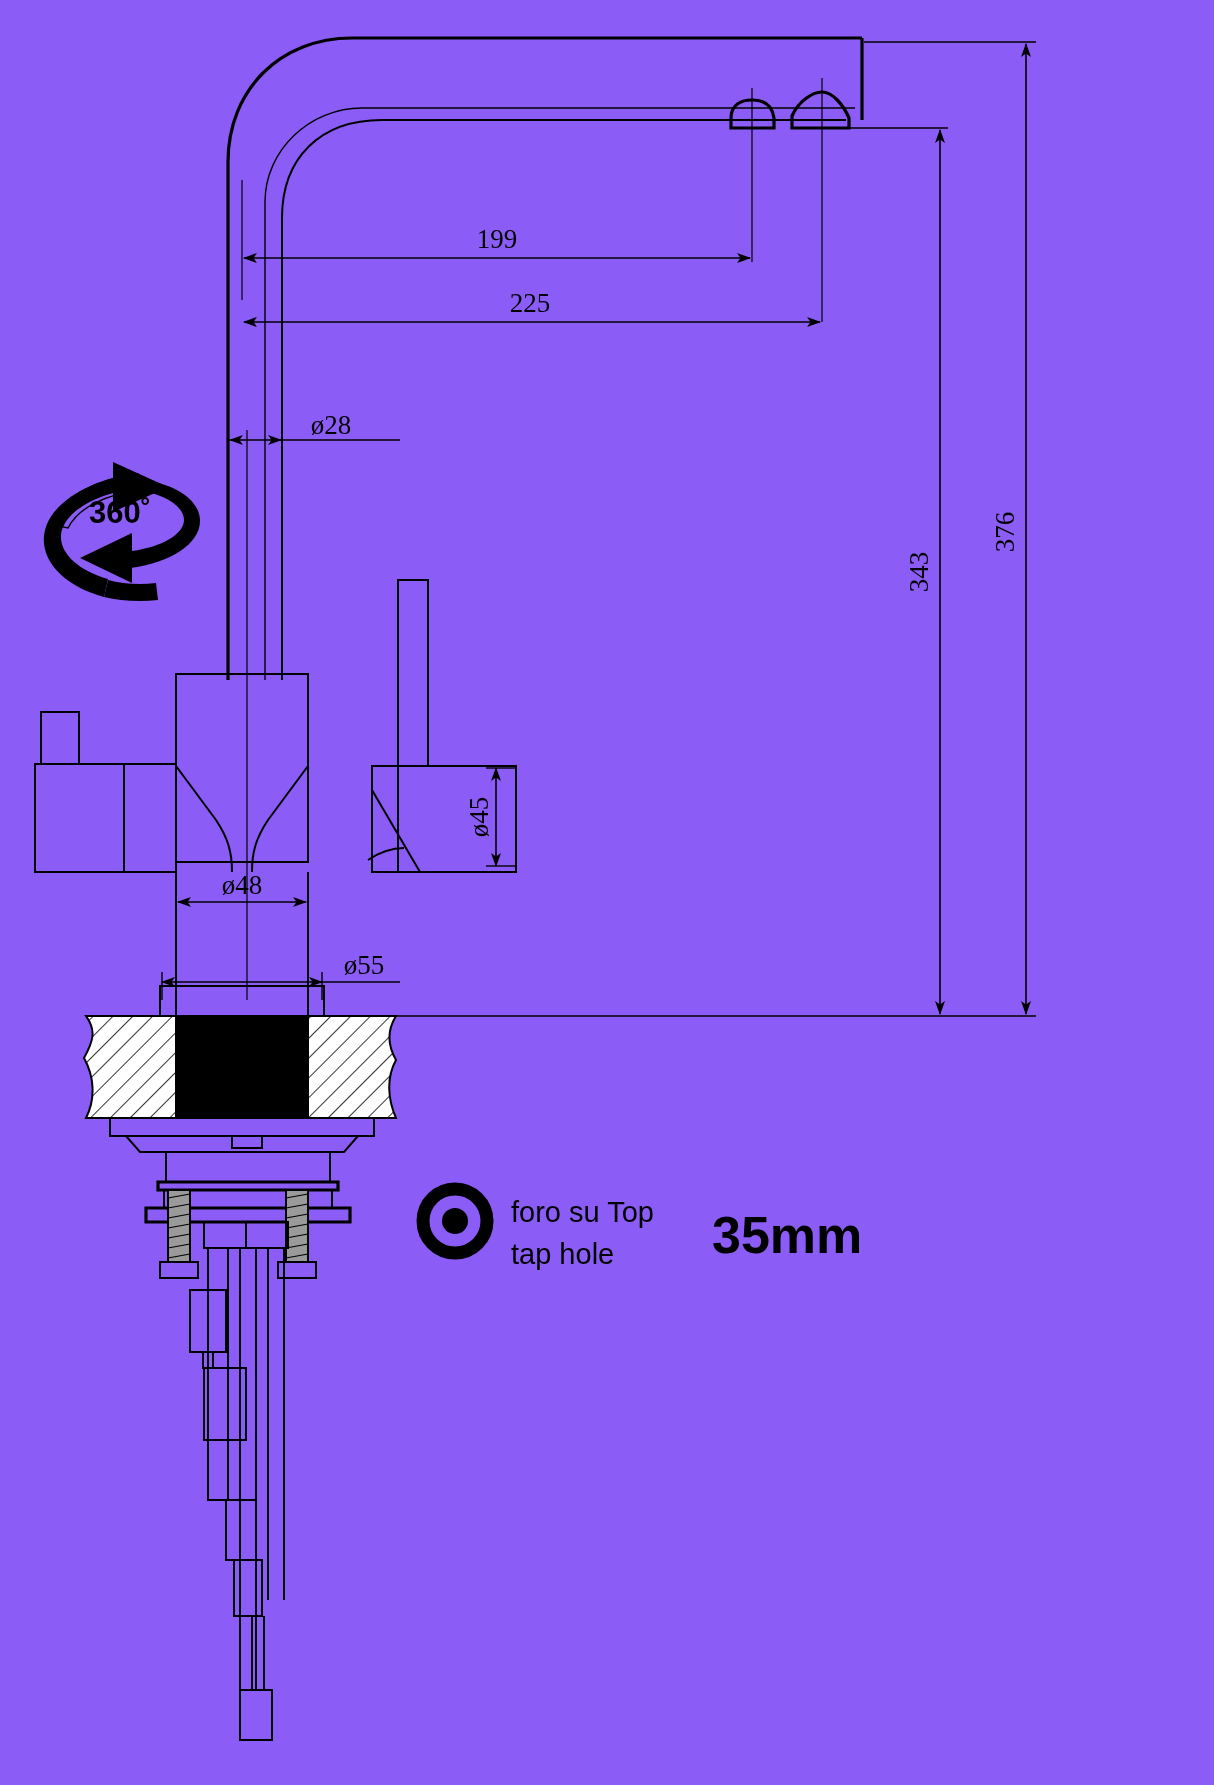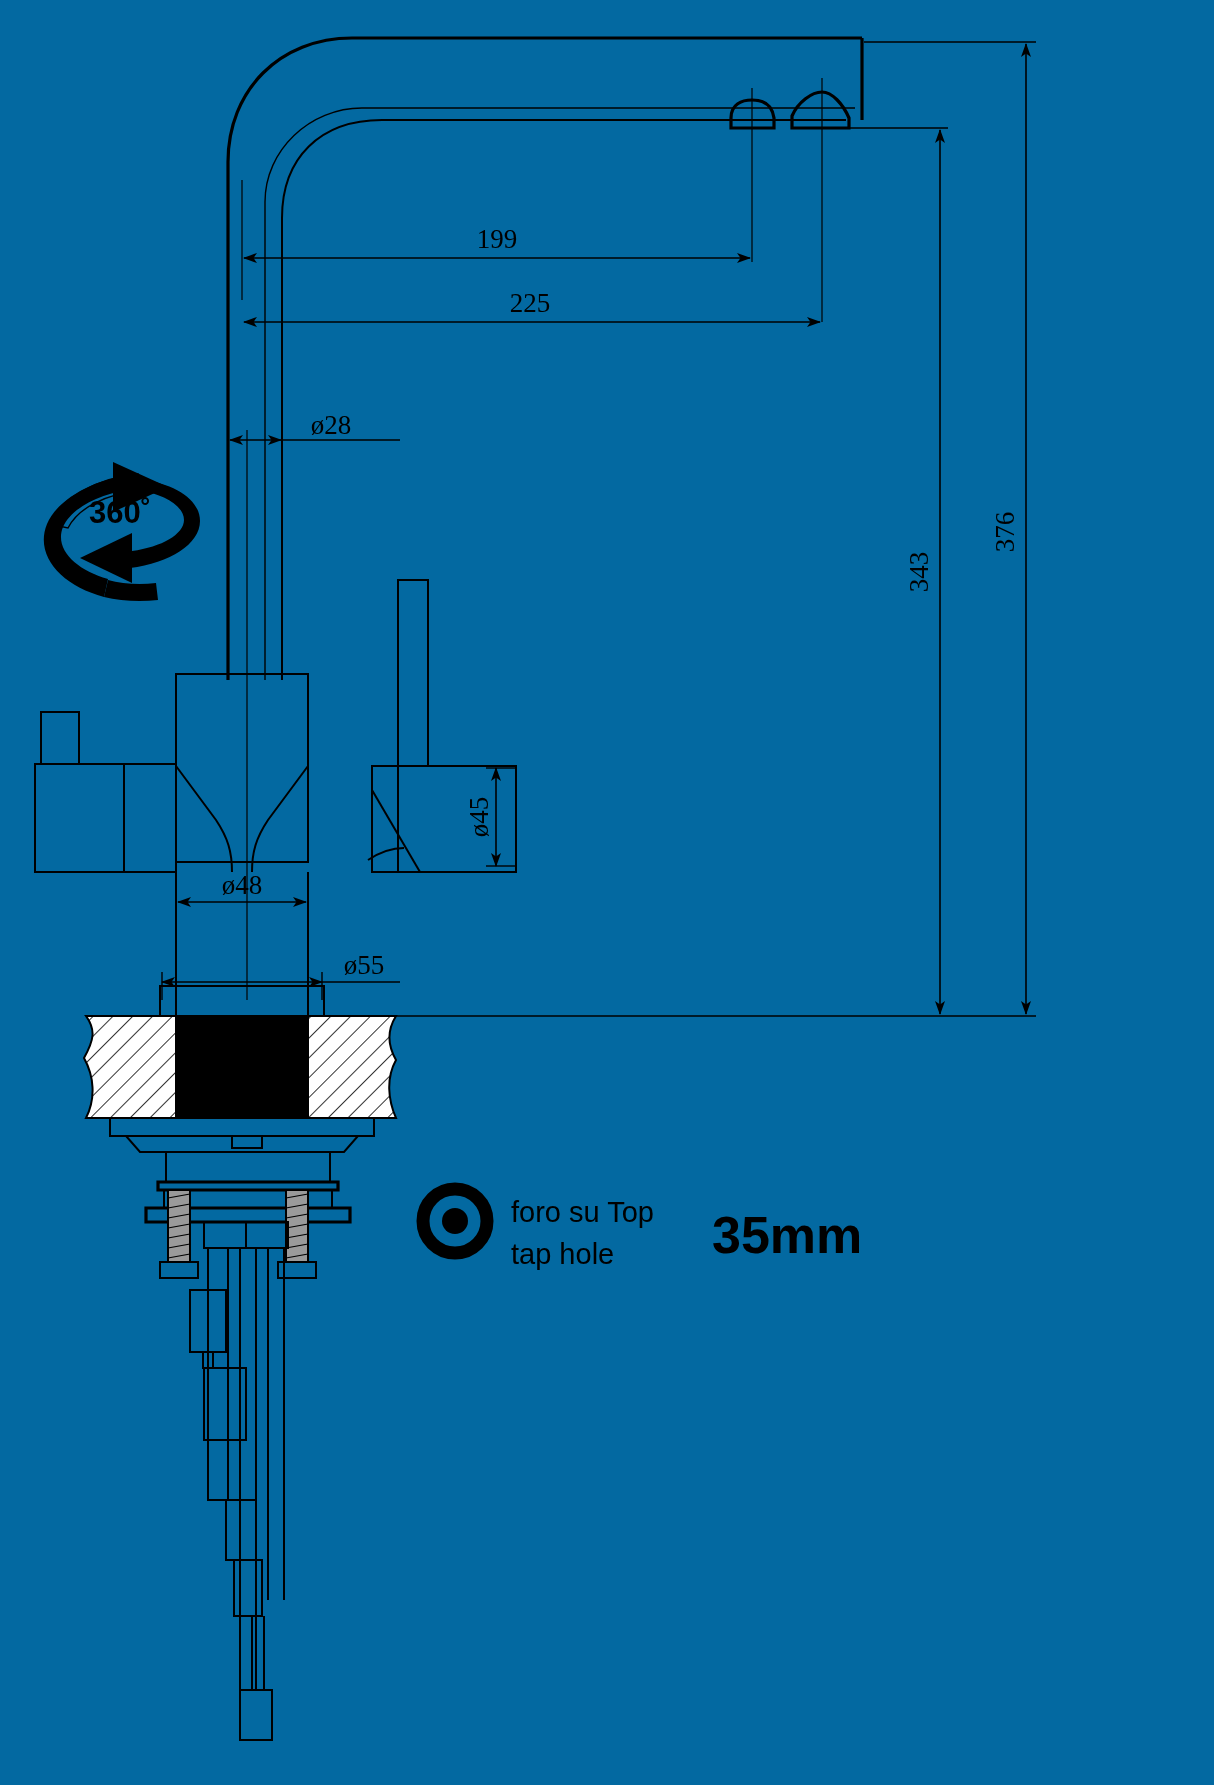--- a/index.html
+++ b/index.html
@@ -10,21 +10,21 @@
   body {
     width: 1214px;
     height: 1785px;
     font-family: "Liberation Sans", sans-serif;
     overflow: hidden;
   }
   #drawing-root {
     position: relative;
     width: 1214px;
     height: 1785px;
-    background: #0369a1;
+    background: #8b5cf6;
   }
   svg#tech-drawing {
     display: block;
     width: 1214px;
     height: 1785px;
   }
   .ln {
     fill: none;
     stroke: #000000;
     stroke-width: 2;

